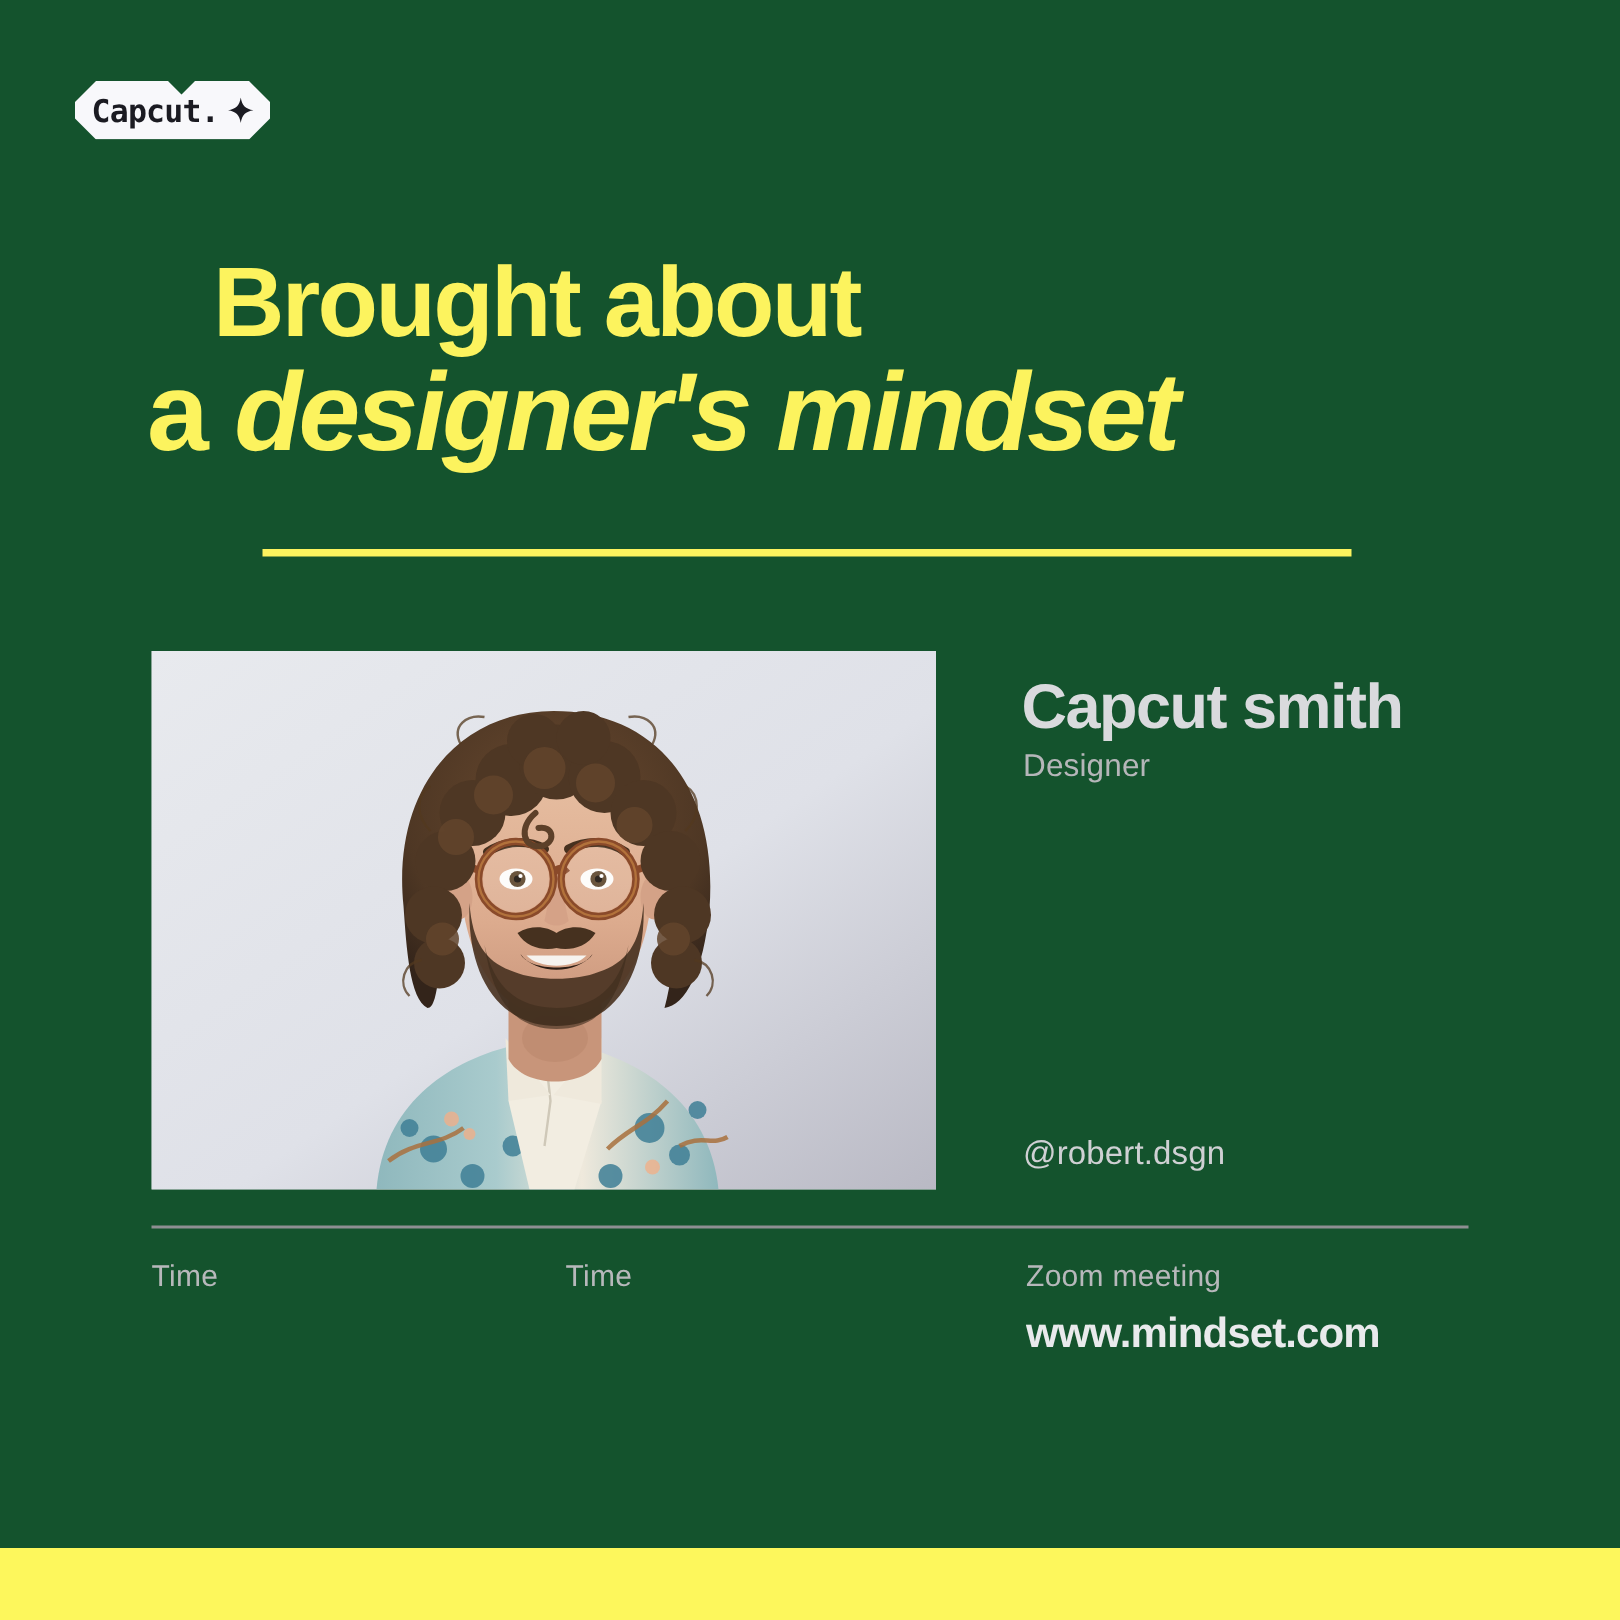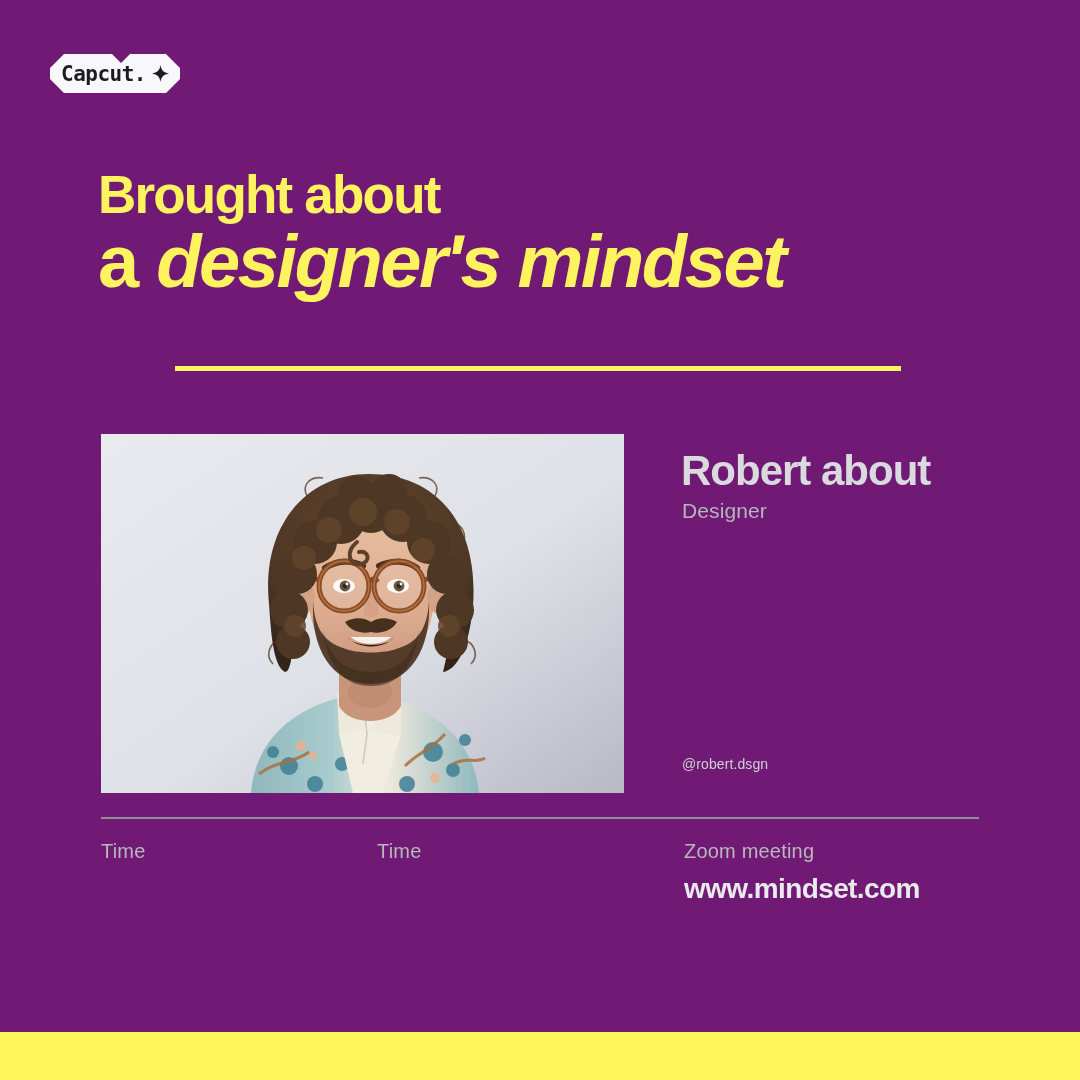--- a/index.html
+++ b/index.html
@@ -4,21 +4,21 @@
 <style>
   html, body {
     margin: 0;
     padding: 0;
     background: #111;
   }
   #poster {
     position: relative;
     width: 1080px;
     height: 1080px;
-    background: #701a75;
+    background: #14532d;
     overflow: hidden;
     font-family: "Liberation Sans", sans-serif;
     -webkit-font-smoothing: antialiased;
   }
 
   
   .logo-badge {
     position: absolute;
     left: 50px;
     top: 54px;
@@ -55,25 +55,26 @@
 
   
   .headline {
     position: absolute;
     left: 98px;
     top: 168px;
     width: 880px;
   }
   .headline-line1 {
     color: #fcf35e;
-    font-size: 53px;
+    font-size: 66px;
     font-weight: 700;
     letter-spacing: -1.8px;
     line-height: 1;
     white-space: nowrap;
+    margin-left: 44px;
   }
   .headline-line2 {
     margin-top: 4px;
     line-height: 1;
     white-space: nowrap;
   }
   .headline-prefix {
     color: #fcf35e;
     font-size: 74px;
     font-weight: 700;
@@ -129,21 +130,21 @@
     font-weight: 400;
     letter-spacing: 0.1px;
     white-space: nowrap;
     text-align: center;
   }
   .speaker-handle {
     position: absolute;
     left: 682px;
     top: 756px;
     color: #cfd0d3;
-    font-size: 14px;
+    font-size: 22px;
     font-weight: 400;
     letter-spacing: 0.1px;
     white-space: nowrap;
   }
 
   
   .divider {
     position: absolute;
     left: 101px;
     top: 817px;
@@ -350,21 +351,21 @@
           <path d="M356 120 C366 110 366 96 356 90"></path>
           <path d="M206 62 C200 50 210 42 222 44"></path>
           <path d="M334 62 C340 50 330 42 318 44"></path>
           <path d="M180 206 C168 208 164 222 172 230"></path>
           <path d="M362 206 C374 208 378 222 370 230"></path>
         </g>
       </g>
     </svg>
   </div>
 
-  <div class="speaker-name">Robert about</div>
+  <div class="speaker-name">Capcut smith</div>
   <div class="speaker-role">Designer</div>
   <div class="speaker-handle">@robert.dsgn</div>
 
   <div class="divider"></div>
 
   <div class="info-row">
     <div class="info-col c1">
       <div class="info-label">Time</div>
     </div>
     <div class="info-col c2">

